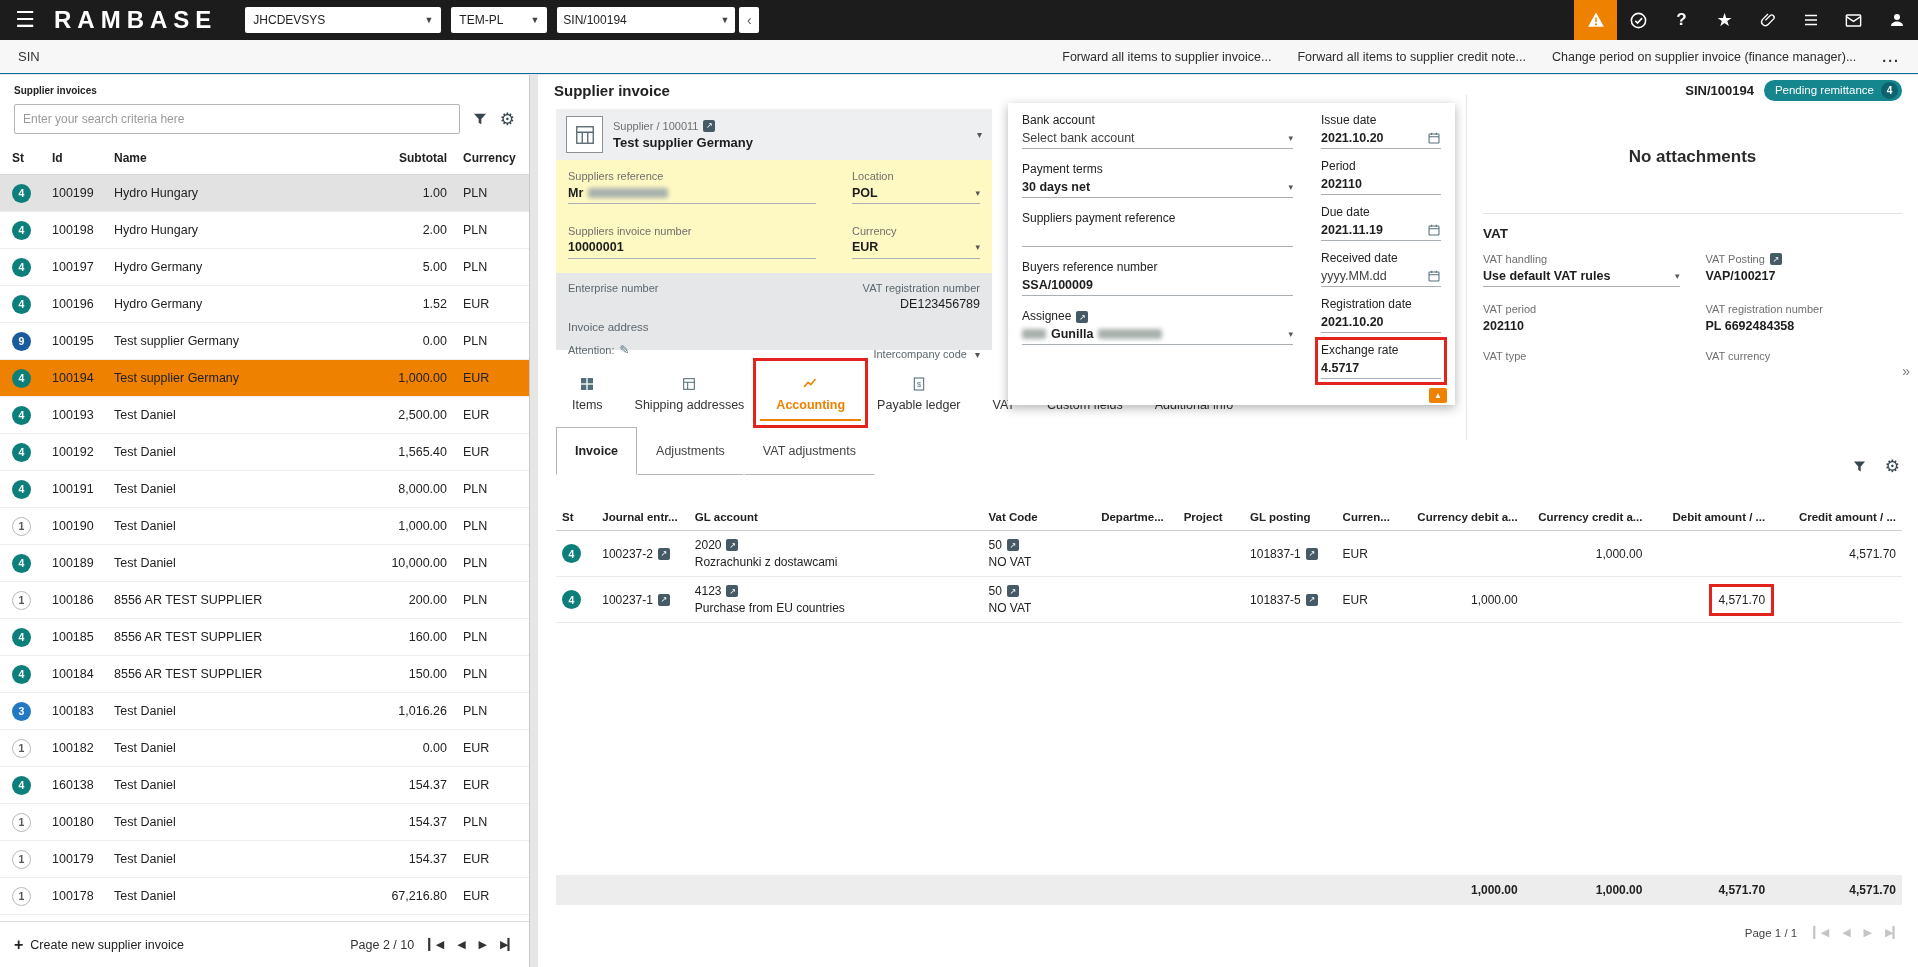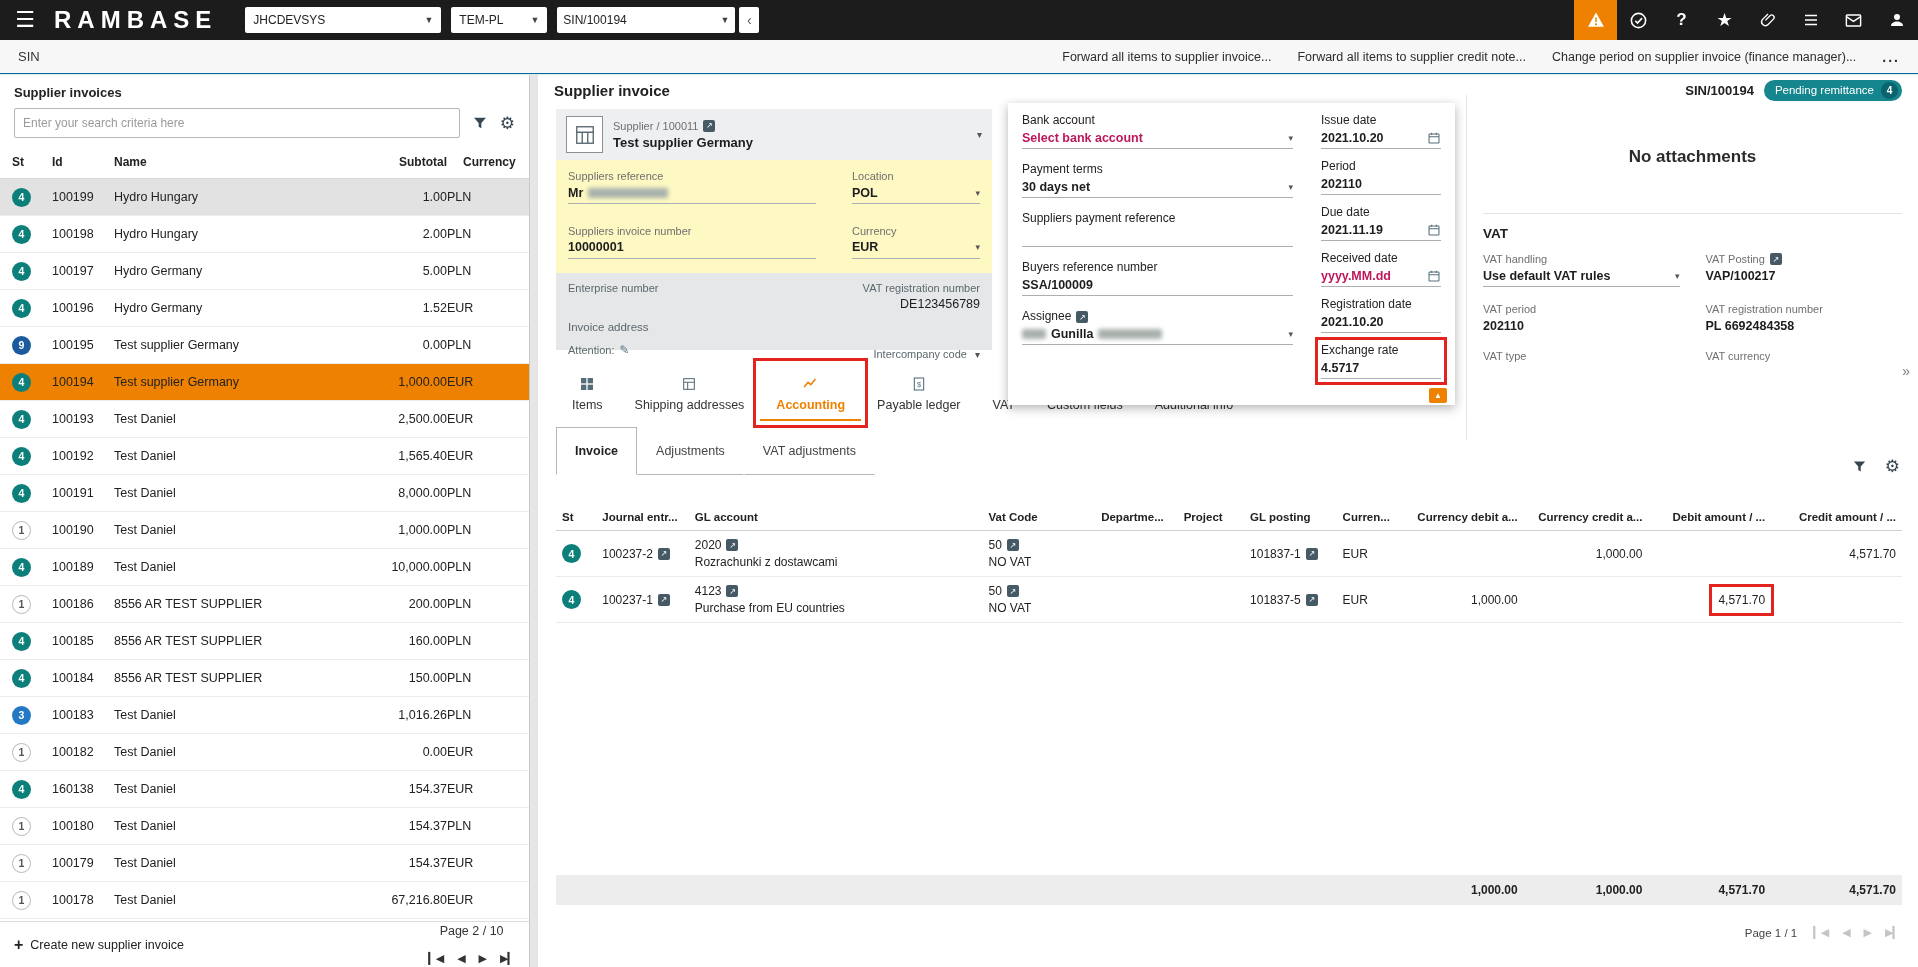--- a/index.html
+++ b/index.html
@@ -23,44 +23,44 @@
 
   
   .menubar { position:absolute; top:40px; height:34px; left:0; right:0; background:#f7f7f7; border-bottom:1px solid #0369a1; display:flex; align-items:center; padding:0 18px; z-index:15; }
   .menubar .module { font-size:13px; color:#333; }
   .menubar .actions { margin-left:auto; display:flex; gap:26px; color:#2d2d2d; font-size:12.5px; align-items:center; }
   .menubar .actions span { cursor:pointer; white-space:nowrap; }
   .more-dots { font-weight:800; letter-spacing:2px; font-size:14px; }
 
   
   .left-panel { position:absolute; top:75px; left:0; bottom:0; width:530px; background:#fff; border-right:1px solid #c9c9c9; }
-  .lp-title { font-size:13px; font-weight:700; padding:10px 14px 7px; }
+  .lp-title { font-size:10px; font-weight:700; padding:10px 14px 7px; }
   .lp-search-row { display:flex; align-items:center; padding:0 14px; gap:12px; height:32px; }
   .lp-search { flex:1; height:30px; border:1px solid #b5b5b5; border-radius:2px; font-size:12px; padding:0 8px; color:#444; font-family:inherit; outline:none; }
   .lp-search::placeholder { color:#9a9a9a; }
   .tool-ico { color:#37474f; cursor:pointer; display:flex; align-items:center; }
   .gear { font-size:17px; color:#37474f; }
   .lp-head { display:grid; grid-template-columns:40px 62px 1fr 96px 82px; align-items:center; height:34px; margin-top:6px; font-weight:700; font-size:12px; border-bottom:1px solid #d8d8d8; padding-left:12px; }
   .lp-head .h-sub { text-align:right; }
   .lp-head .h-cur { padding-left:16px; }
   .lp-rows { }
   .lp-row { display:grid; grid-template-columns:40px 62px 1fr 96px 82px; align-items:center; height:37px; border-bottom:1px solid #ededed; font-size:12.5px; cursor:pointer; padding-left:12px; }
   .lp-row[data-highlight="selected"] { background:#ef8101; }
   .lp-row[data-highlight="hover"] { background:#e2e2e2; }
   .lp-row .sub { text-align:right; }
-  .lp-row .cur { }
+  .lp-row .cur { padding-left:16px; }
   .st-badge { width:19px; height:19px; border-radius:50%; color:#fff; font-size:10.5px; font-weight:700; display:flex; align-items:center; justify-content:center; }
   .st-badge[data-status="teal"] { background:#0c7f7a; }
   .st-badge[data-status="navy"] { background:#1a5b9e; }
   .st-badge[data-status="blue"] { background:#2278c2; }
   .st-badge[data-status="gray"] { background:#fff; color:#555; border:1px solid #b9b9b9; }
   .lp-footer { position:absolute; bottom:0; height:46px; left:0; right:0; border-top:1px solid #dcdcdc; display:flex; align-items:center; padding:0 14px; font-size:12.5px; background:#fff; }
   .lp-create { display:flex; align-items:center; gap:7px; cursor:pointer; }
   .plus-ico { font-size:16px; font-weight:700; color:#222; }
-  .lp-pager { margin-left:auto; display:flex; align-items:center; gap:14px; color:#333;flex-direction:column; }
+  .lp-pager { margin-left:auto; display:flex; align-items:center; gap:14px; color:#333; }
   .pg-arrows { display:flex; gap:14px; font-size:11px; letter-spacing:-1px; }
   .pg-arrows span { cursor:pointer; }
   .pg-arrows.disabled span { color:#c4c4c4; }
 
   
   .main-panel { position:absolute; top:75px; left:538px; right:0; bottom:0; background:#fff; }
   .main-header { position:absolute; top:0; left:0; right:0; height:30px; display:flex; align-items:center; padding:0 16px; }
   .mh-title { font-size:15px; font-weight:700; }
   .mh-right { margin-left:auto; display:flex; align-items:center; gap:10px; }
   .doc-id { font-weight:700; font-size:13px; }
@@ -71,21 +71,21 @@
   .form-col { position:absolute; left:18px; top:34px; width:436px; }
   .supplier-group { background:#edeff0; padding:7px 10px; display:flex; align-items:center; gap:10px; height:51px; cursor:pointer; }
   .supplier-icon { width:37px; height:37px; background:#fff; border:1px solid #8a9094; display:flex; align-items:center; justify-content:center; flex:0 0 37px; }
   .fg-label { font-size:11px; color:#6f6f6f; display:flex; align-items:center; gap:5px; }
   .fg-value { font-size:13px; font-weight:700; margin-top:3px; color:#1d1d1d; }
   .dd-caret { margin-left:auto; font-size:10px; color:#555; }
   .fields-grid { background:#fef9c3; padding:10px 12px; display:grid; grid-template-columns:1fr 128px; column-gap:36px; row-gap:16px; height:113px; }
   .field .f-label { font-size:11px; color:#6f6f6f; white-space:nowrap; }
   .f-control { border-bottom:1px solid #a9afb3; display:flex; align-items:center; min-height:22px; font-weight:700; font-size:12.5px; gap:5px; color:#1d1d1d; }
   .f-control .caret { margin-left:auto; font-size:9px; color:#555; }
-  .placeholder { color:#be185d; font-weight:700; }
+  .placeholder { color:#404040; font-weight:400; }
   .redact { display:inline-block; height:10px; border-radius:2px; background:#a9b1ad; filter:blur(2px); vertical-align:middle; }
   .w24 { width:24px; } .w64 { width:64px; } .w80 { width:80px; }
 
   .enterprise-block { background:#e5e7e9; padding:9px 12px 10px; font-size:11px; color:#5c686d; height:77px; }
   .eb-row1 { display:flex; justify-content:space-between; }
   .eb-vat { text-align:right; }
   .eb-vat .val { color:#1d1d1d; font-size:12.5px; margin-top:3px; }
   .eb-address { margin-top:10px; font-size:11.5px; }
   .eb-row3 { display:flex; justify-content:space-between; margin-top:7px; align-items:center; }
   .eb-left { display:flex; align-items:center; gap:5px; }

